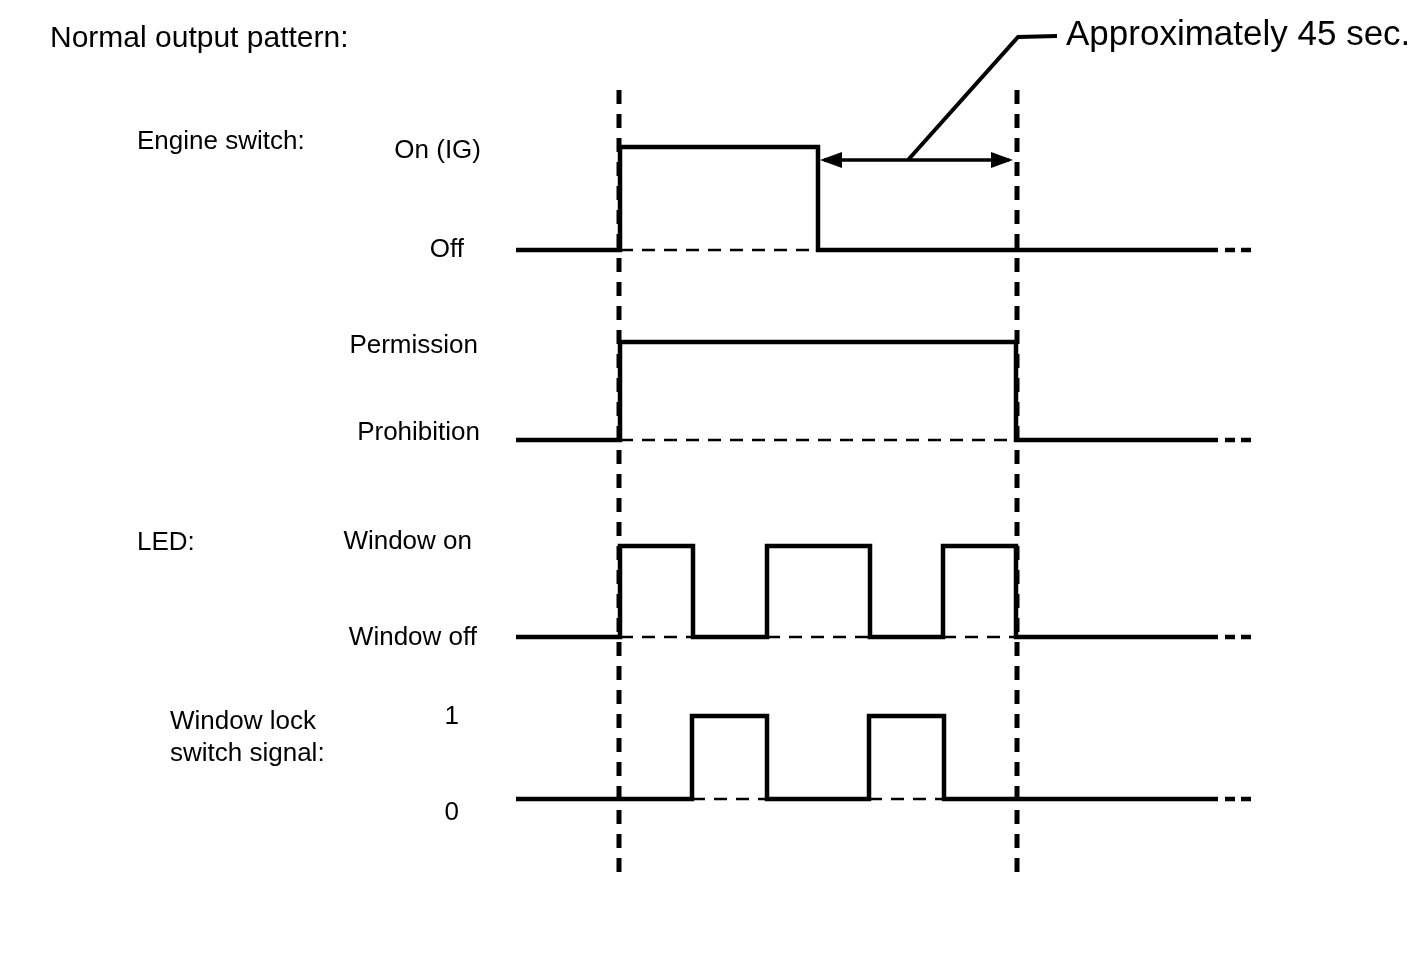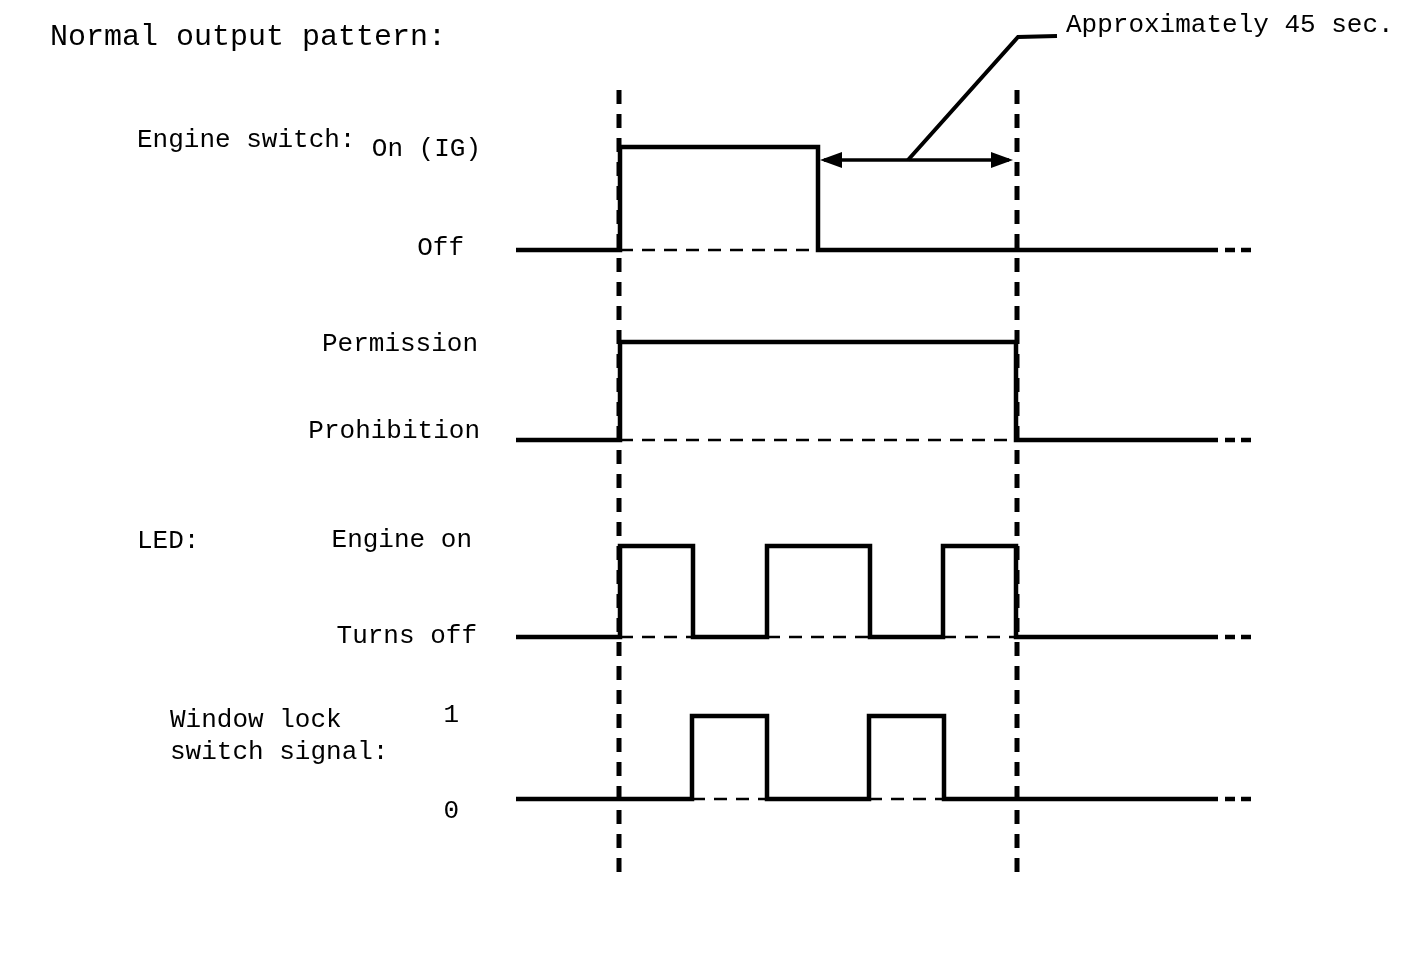--- a/index.html
+++ b/index.html
@@ -1,37 +1,37 @@
 <!DOCTYPE html>
 <html><head>
 <meta charset="utf-8">
 <style>
   html, body { margin: 0; padding: 0; background: #ffffff; }
   .canvas {
     position: relative;
     width: 1424px;
     height: 959px;
     background: #ffffff;
-    font-family: Liberation Mono, monospace;
+    font-family: Liberation Sans, sans-serif;
     color: #000000;
     overflow: hidden;
   }
   .diagram-svg { position: absolute; left: 0; top: 0; }
   .title {
     position: absolute;
     left: 50px; top: 37px;
     transform: translateY(-50%);
     font-size: 30px;
     white-space: nowrap;
   }
   .annotation {
     position: absolute;
-    left: 1066px; top: 25px;
+    left: 1066px; top: 33px;
     transform: translateY(-50%);
-    font-size: 26px;
+    font-size: 35px;
     white-space: nowrap;
   }
   .lbl {
     position: absolute;
     transform: translateY(-50%);
     font-size: 26px;
     line-height: 1.22;
     white-space: pre-line;
   }
   .lbl.right { text-align: left; }
@@ -83,21 +83,21 @@
   <div class="annotation">Approximately 45 sec.</div>
 
   <div class="lbl name-0">Engine switch:</div>
   <div class="lbl right hi-0">On (IG)</div>
   <div class="lbl right lo-0">Off</div>
 
   <div class="lbl right hi-1">Permission</div>
   <div class="lbl right lo-1">Prohibition</div>
 
   <div class="lbl name-2">LED:</div>
-  <div class="lbl right hi-2">Engine on</div>
-  <div class="lbl right lo-2">Turns off</div>
+  <div class="lbl right hi-2">Window on</div>
+  <div class="lbl right lo-2">Window off</div>
 
   <div class="lbl name-3">Window lock
 switch signal:</div>
   <div class="lbl right hi-3">1</div>
   <div class="lbl right lo-3">0</div>
 
 </div>
 
 </body></html>

